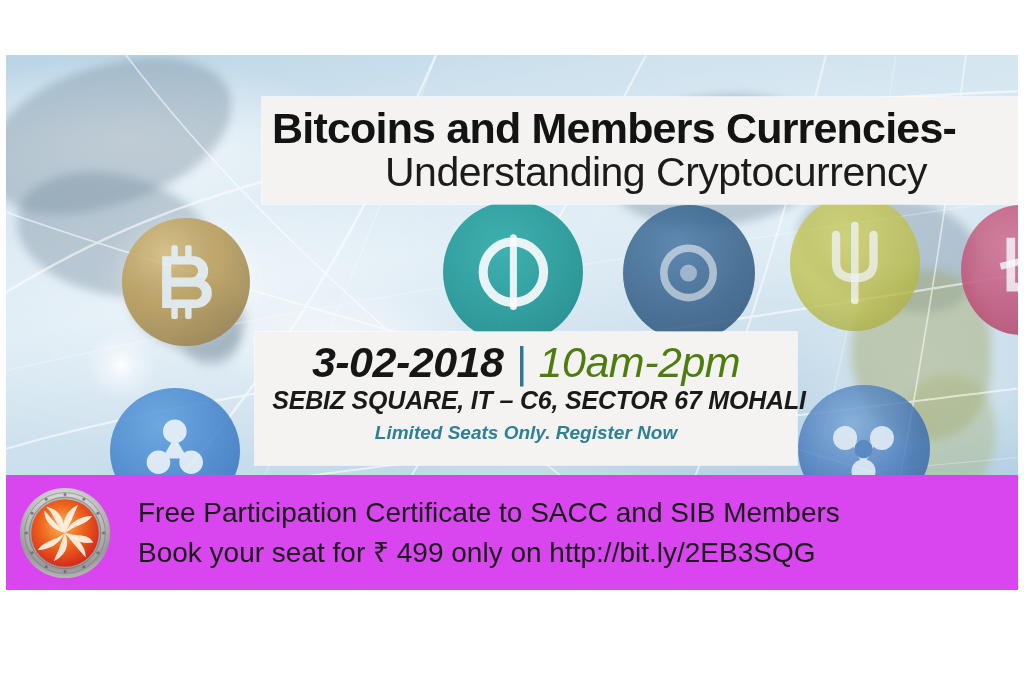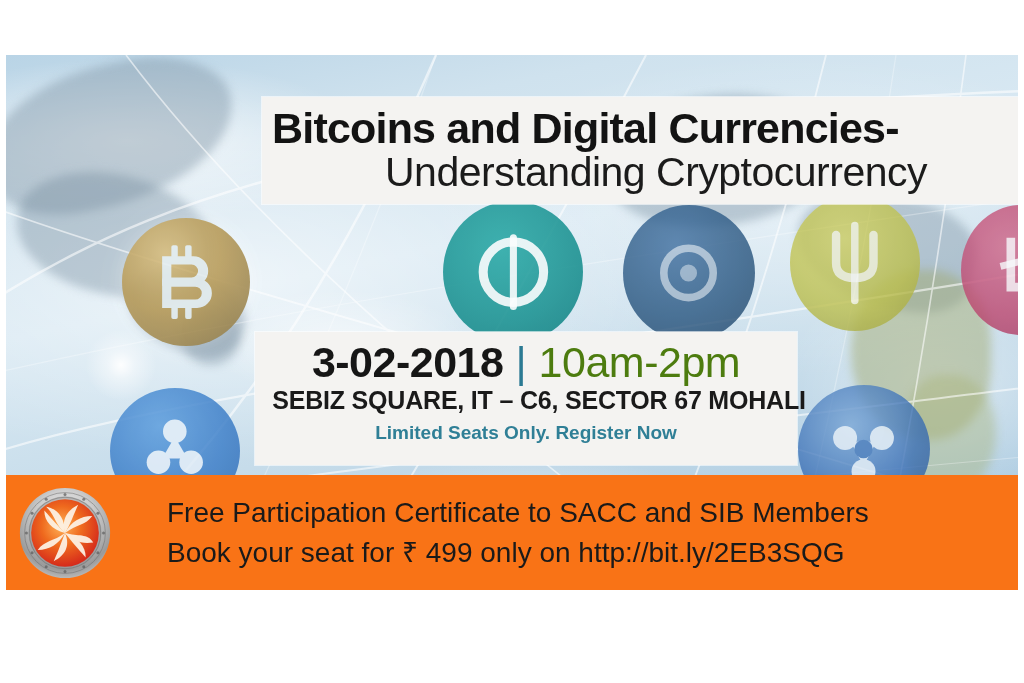--- a/index.html
+++ b/index.html
@@ -169,20 +169,21 @@
     left: 249px;
     top: 277px;
     width: 542px;
     height: 133px;
     display: flex;
     flex-direction: column;
     align-items: center;
     justify-content: flex-start;
     padding-top: 6px;
     box-sizing: border-box;
+    font-style: italic;
   }
   .date-row {
     display: flex;
     align-items: baseline;
     justify-content: center;
     white-space: nowrap;
   }
   .date-text {
     font-size: 43px;
     font-weight: 700;
@@ -218,24 +219,23 @@
     white-space: nowrap;
   }
 
   
   .footer {
     position: absolute;
     left: 6px;
     top: 475px;
     width: 1012px;
     height: 115px;
-    background: #f97316;
+    background: #d946ef;
     display: flex;
     align-items: center;
-    gap: 29px;
   }
   .logo {
     position: relative;
     width: 94px;
     height: 94px;
     margin-left: 12px;
     flex: 0 0 auto;
   }
   .footer-text {
     margin-left: 26px;
@@ -352,21 +352,21 @@
           <circle cx="30" cy="38" r="13"></circle>
           <circle cx="70" cy="38" r="13"></circle>
           <circle cx="50" cy="74" r="13"></circle>
           <path d="M50 68 L36 42 L64 42 Z"></path>
           <circle cx="50" cy="50" r="10" fill="#3f74b8"></circle>
         </g>
       </svg>
     </div>
 
     <div class="panel title-panel">
-      <div class="title-line1">Bitcoins and Digital Currencies-</div>
+      <div class="title-line1">Bitcoins and Members Currencies-</div>
       <div class="title-line2">Understanding Cryptocurrency</div>
     </div>
 
     <div class="panel date-panel">
       <div class="date-row">
         <span class="date-text">3-02-2018</span>
         <span class="date-sep">|</span>
         <span class="time-text">10am-2pm</span>
       </div>
       <div class="venue-text">SEBIZ SQUARE, IT – C6, SECTOR 67 MOHALI</div>

